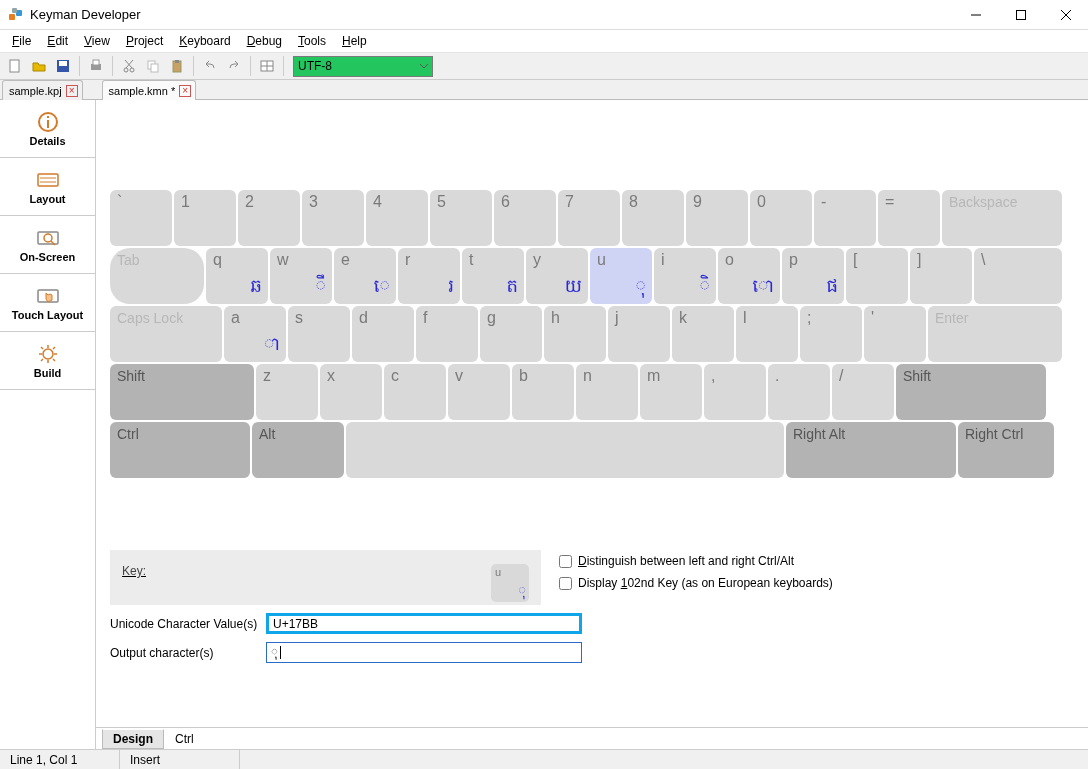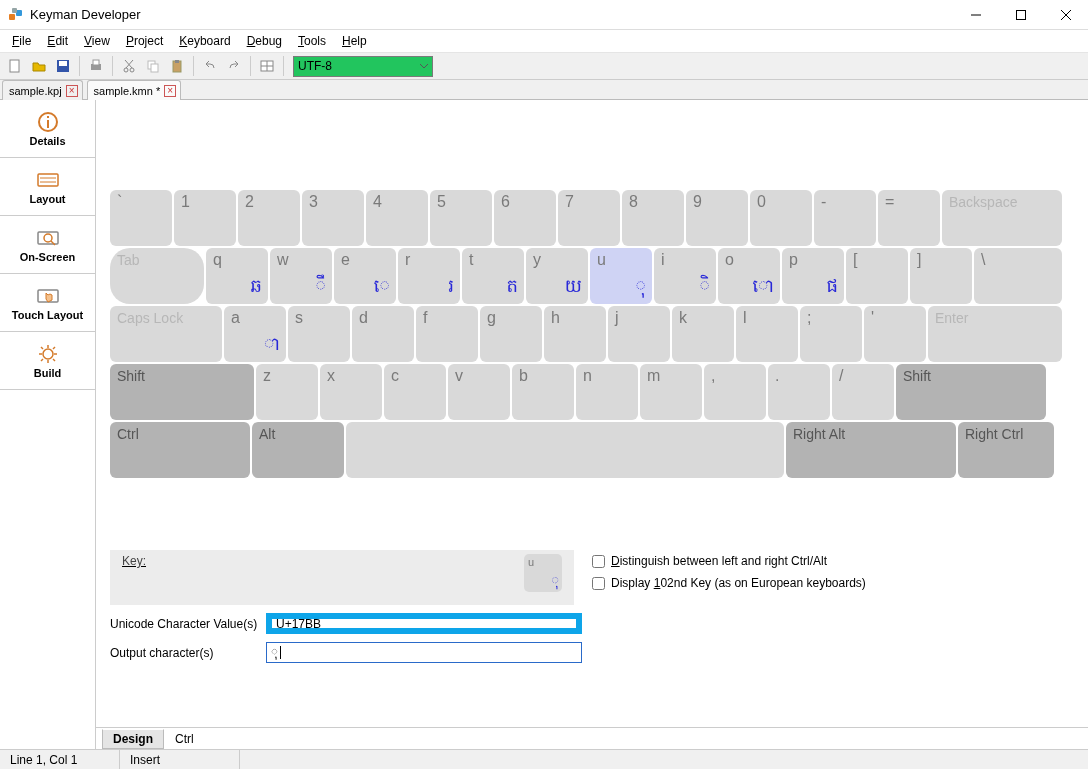--- a/index.html
+++ b/index.html
@@ -20,21 +20,21 @@
 .menubar span u { text-decoration: underline; }
 
 
 .toolbar { height: 28px; background: #f0f0f0; border-top: 1px solid #e5e5e5; border-bottom: 1px solid #ccc; display: flex; align-items: center; padding: 0 4px; gap: 2px; }
 .tbtn { width: 22px; height: 22px; display: flex; align-items: center; justify-content: center; border: 1px solid transparent; }
 .tsep { width: 1px; height: 20px; background: #ccc; margin: 0 3px; }
 .enc-select { width: 140px; height: 21px; border: 1px solid #7a7a7a; background: #22c55e; padding: 0 4px; font-size: 12px; margin-left: 4px; display: flex; align-items: center; justify-content: space-between; }
 
 
 .filetabs { height: 20px; background: #f0f0f0; display: flex; align-items: flex-start; padding: 0 2px; border-bottom: 1px solid #bbb; }
-.filetab { height: 20px; background: #f0f0f0; border: 1px solid #bbb; border-bottom: none; padding: 1px 4px 1px 6px; font-size: 11px; display: flex; align-items: center; gap: 4px; margin-right: 4px; border-radius: 3px 3px 0 0; }
+.filetab { height: 20px; background: #f0f0f0; border: 1px solid #bbb; border-bottom: none; padding: 1px 4px 1px 6px; font-size: 11px; display: flex; align-items: center; gap: 4px; margin-right: 19px; border-radius: 3px 3px 0 0; }
 .filetab.active { background: #fafafa; }
 .closex { width: 12px; height: 12px; border: 1px solid #c55; display: flex; align-items: center; justify-content: center; color: #c33; font-size: 10px; line-height: 1; }
 
 
 .main { display: flex; height: calc(100% - 30px - 22px - 28px - 20px - 20px); }
 .sidebar { width: 96px; background: #fff; border-right: 1px solid #ccc; display: flex; flex-direction: column; }
 .sidebtn { width: 100%; height: 58px; border-bottom: 1px solid #ccc; display: flex; flex-direction: column; align-items: center; justify-content: center; gap: 2px; font-size: 11px; font-weight: bold; cursor: default; }
 .sidebtn .icon { width: 24px; height: 22px; }
 
 .content { flex: 1; background: #fff; display: flex; flex-direction: column; padding: 0 14px; position: relative; }
@@ -47,31 +47,31 @@
 .key .out { position: absolute; right: 6px; bottom: 3px; font-size: 18px; color: #2828d8; font-family: serif; }
 .key.sel { background: #cfd3f4; }
 .key.func { color: #b7b7b7; }
 .key.dark { background: #b3b3b3; color: #565656; }
 .key .label { position: absolute; top: 4px; left: 7px; font-size: 14px; color: #b7b7b7; }
 .key.dark .label { color: #565656; }
 
 
 .panel { margin-top: 70px; }
 .panel-row1 { display: flex; align-items: flex-start; }
-.keybox { background: #ececec; padding: 4px 12px; width: 464px; height: 55px; display: flex; align-items: flex-start; justify-content: space-between; text-decoration: underline; }
+.keybox { background: #ececec; padding: 14px 12px; width: 431px; height: 55px; display: flex; align-items: flex-start; justify-content: space-between; text-decoration: underline; }
 .keybox .lbl { font-size: 12px; color: #444; }
 .keypreview { width: 38px; height: 38px; background: #d9d9d9; border-radius: 5px; position: relative; }
 .keypreview .cap { position: absolute; top: 2px; left: 4px; font-size: 11px; color: #7a7a7a; }
 .keypreview .out { position: absolute; right: 3px; bottom: 1px; font-size: 13px; color: #2828d8; }
 .checks { margin-left: 18px; display: flex; flex-direction: column; gap: 8px; padding-top: 4px; }
 .chk { display: flex; align-items: center; gap: 6px; font-size: 12px; }
 .chk input { width: 13px; height: 13px; }
 .panel-row2, .panel-row3 { display: flex; align-items: center; margin-top: 8px; gap: 8px; }
 .panel-row2 .flabel, .panel-row3 .flabel { width: 148px; font-size: 12px; }
-.txtfield { width: 316px; height: 21px; border: 6px solid #0ea5e9; padding: 0 4px; font-size: 12px; }
+.txtfield { width: 316px; height: 21px; border: 3px solid #0ea5e9; padding: 0 4px; font-size: 12px; }
 .txtfield.focused { border: 1px solid #2a6ac9; }
 
 
 .bottom-tabs { position: absolute; bottom: 0; left: 0; right: 0; height: 22px; border-top: 1px solid #ccc; display: flex; align-items: flex-end; padding: 0 6px; }
 .btab { padding: 2px 10px; font-size: 12px; border: 1px solid transparent; }
 .btab.active { border: 1px solid #bbb; border-top: 1px solid #fff; background: #e5e5e5; font-weight: bold; }
 
 
 .statusbar { height: 20px; background: #f0f0f0; border-top: 1px solid #ccc; display: flex; align-items: center; font-size: 12px; }
 .statusbar .cell { padding: 0 10px; border-right: 1px solid #ccc; height: 100%; display: flex; align-items: center; }

